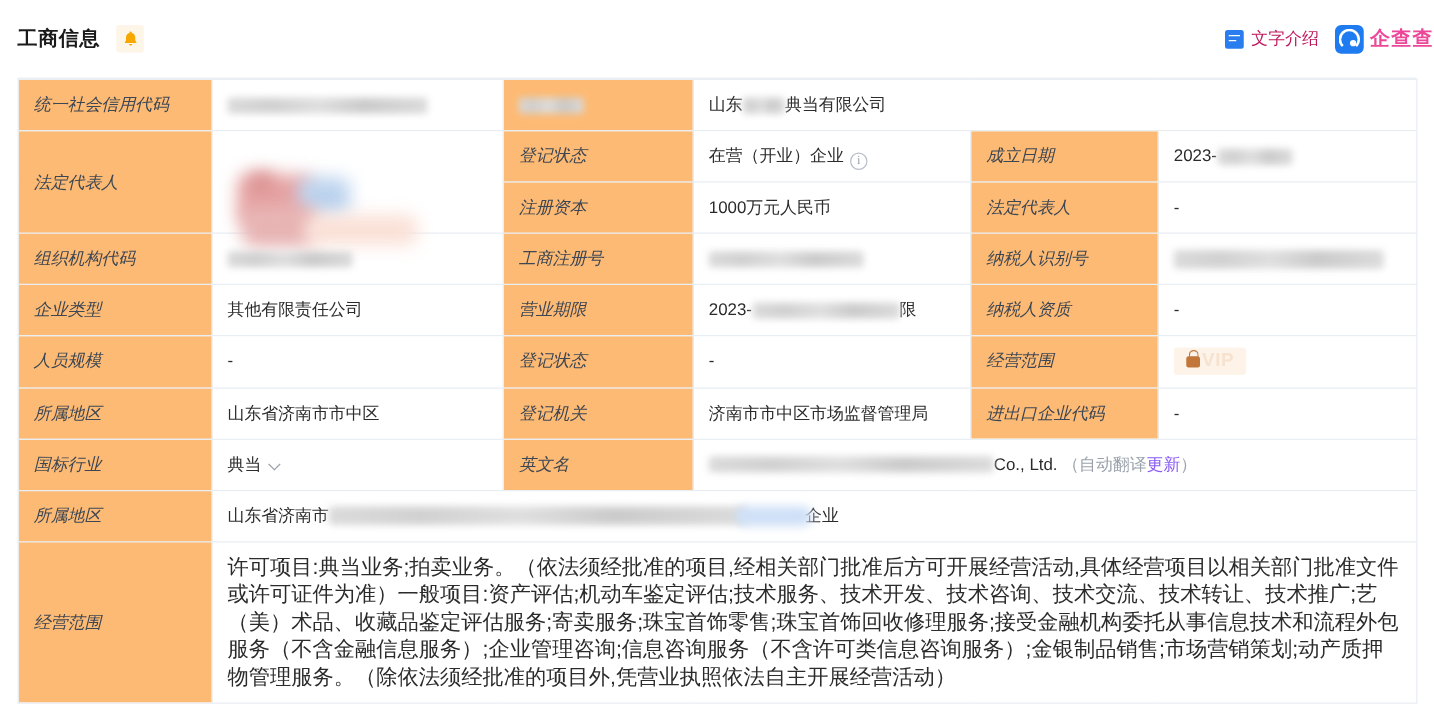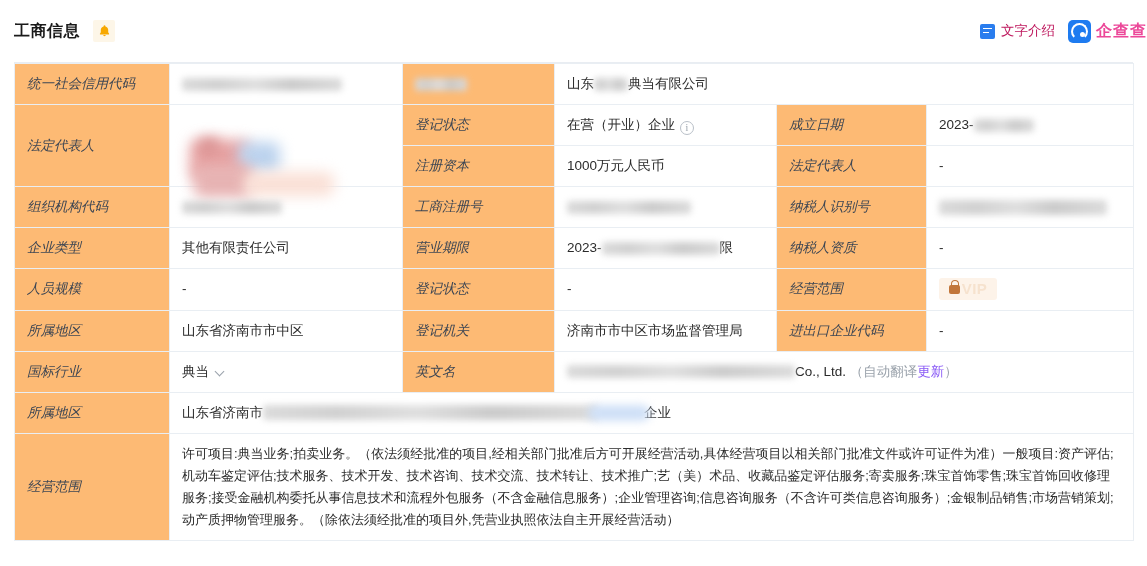--- a/index.html
+++ b/index.html
@@ -153,21 +153,21 @@
   .vip-lock .lk { width:11px; height:9px; background:#c2763a; border-radius:2px; position:relative; margin-right:2px;}
   .vip-lock .lk::before{
     content:""; position:absolute; left:2.5px; top:-5px; width:6px; height:7px;
     border:1.8px solid #c2763a; border-bottom:none; border-radius:4px 4px 0 0;
   }
   .vip-lock .vip {
     font-size: 15px; font-weight: bold; color: #f6e2ce; letter-spacing:.5px;
   }
   .muted-note { color:#9aa2ab; }
   .link { color:#8b5cf6; cursor:pointer; }
-  .scope { line-height: 22px; font-size: 13px; color:#2b2b2b; }
+  .scope { line-height: 22px; font-size: 17px; color:#2b2b2b; }
   .addr-line { display:flex; align-items:center; }
   .blur-blue {
     display:inline-block; width: 62px; height: 16px; border-radius:8px;
     background:#cfe0f7; filter: blur(4px); vertical-align: middle; margin: 0 -6px 0 -10px;
   }
 </style>
 </head>
 <body>
 
 <div class="page">

